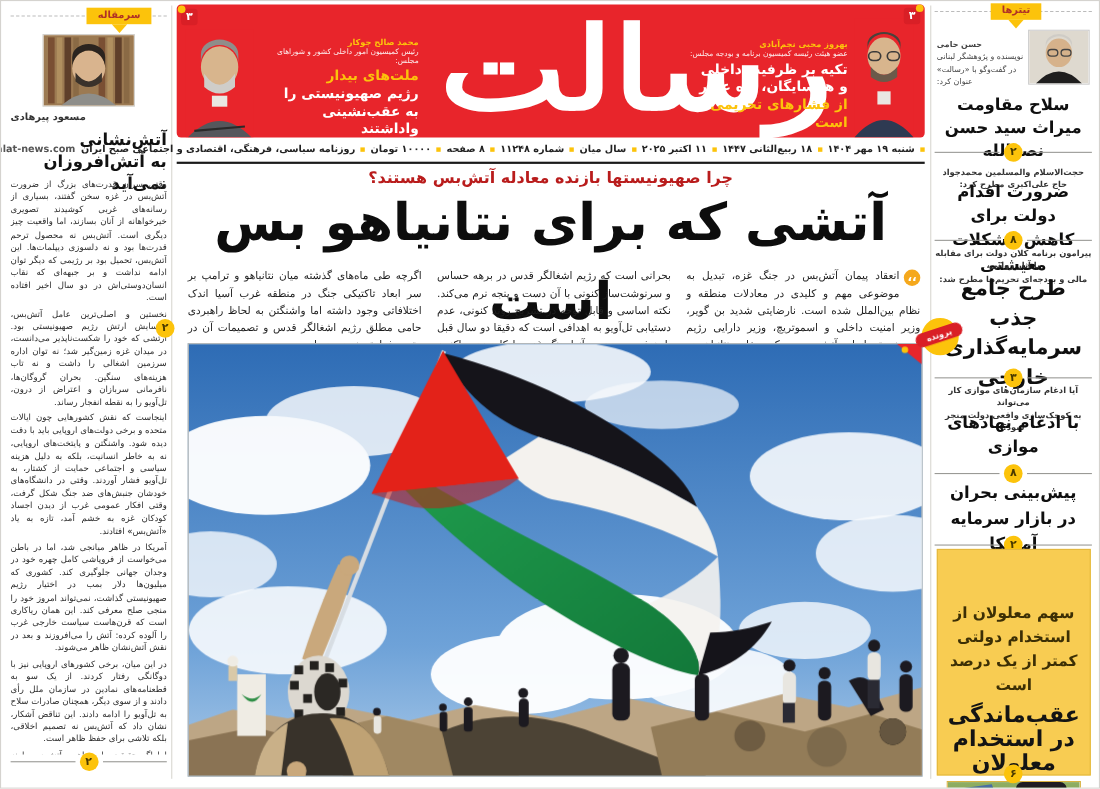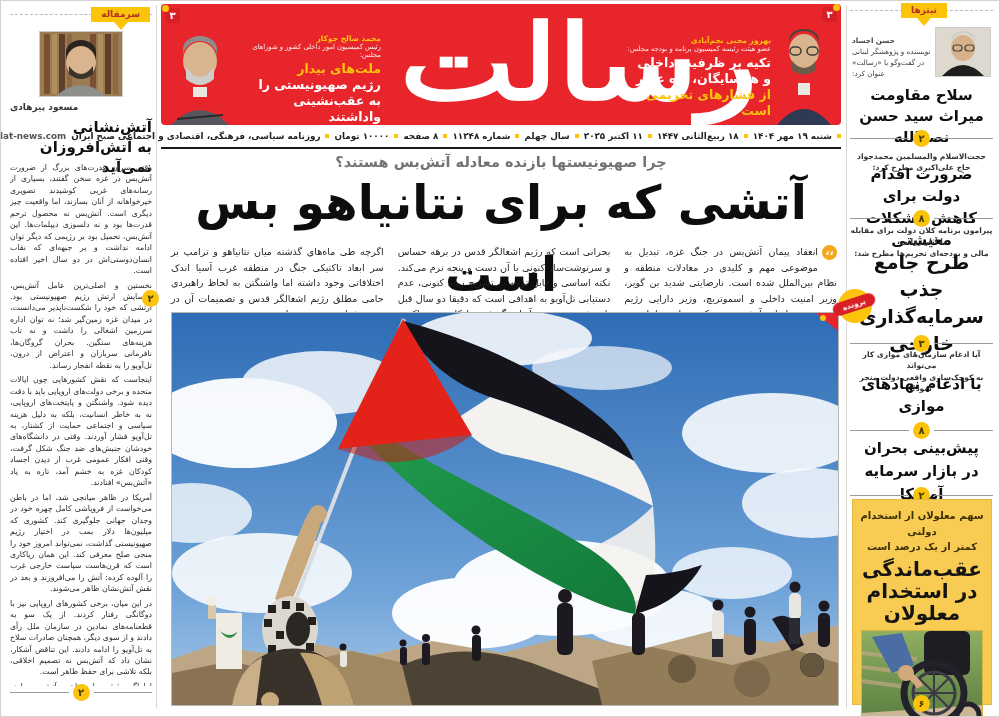--- a/index.html
+++ b/index.html
@@ -52,21 +52,21 @@
   .dateline { position:absolute; left:160px; top:127px; width:680px; height:16px;
               display:flex; align-items:center; gap:5px; direction:rtl;
               font-size:8.8px; font-weight:bold; color:#222; white-space:nowrap; }
   .dl-sq { width:4px; height:4px; background:#fcc30b; display:inline-block; flex:0 0 auto; }
   .dl-left { margin-right:auto; display:flex; align-items:center; gap:5px; direction:ltr; }
 
   .blackrule { position:absolute; left:160px; top:146px; width:680px; height:2px; background:#1a1a1a; }
 
   
   .kicker { position:absolute; left:160px; top:153px; width:680px; text-align:center;
-            font-size:14.5px; font-weight:bold; color:#737373; }
+            font-size:14.5px; font-weight:bold; color:#b91c1c; }
   .bigtitle { position:absolute; left:160px; top:166px; width:680px; text-align:center;
               font-size:47px; font-weight:bold; color:#0d0d0d; letter-spacing:-1px; line-height:72px; }
 
   
   .lead { position:absolute; left:170px; top:243px; width:666px; display:flex; gap:14px; direction:rtl; }
   .lead .col { flex:1; font-size:9.6px; line-height:1.62; text-align:justify; color:#1e1e1e; }
   .quote-icon { float:right; width:15px; height:15px; border-radius:50%; background:#f5a81c;
                 color:#fff; font-weight:bold; font-size:11px; line-height:14px; text-align:center;
                 margin:1px 0 0 4px; }
   .lead-num { position:absolute; left:141px; top:289px; }
@@ -77,40 +77,40 @@
   .photo-frame svg { display:block; }
 
   
   .sb { position:absolute; left:849px; top:0; width:143px; height:717px; }
   .sb-kicker { position:absolute; left:0; right:0; text-align:center; font-size:7.6px; color:#333; font-weight:bold; line-height:1.5; }
   .sb-title { position:absolute; left:0; right:0; text-align:center; font-weight:bold; color:#0f0f0f; }
   .sb-photo { position:absolute; border:1px solid #ccc; }
   .sb-cap { position:absolute; text-align:left; font-size:7.2px; color:#444; line-height:1.55; }
   .yellow-box { position:absolute; left:2px; right:1px; top:498px; height:206px; background:#f8cc52;
                 border:1px solid #e4b93e; padding-top:8px; }
-  .yb-kicker { text-align:center; font-size:10px; font-weight:bold; color:#3c2f05; line-height:1.55; }
+  .yb-kicker { text-align:center; font-size:14px; font-weight:bold; color:#3c2f05; line-height:1.55;margin-top:40px; }
   .yb-title { text-align:center; font-size:20px; font-weight:bold; color:#141414; line-height:22px; margin-top:3px; }
   .yb-img { margin:6px auto 0; width:122px; height:102px; border:1px solid #d8b23f; overflow:hidden; }
   .yb-num { position:absolute; bottom:-8px; left:50%; margin-left:-9px; }
 
   .dossier { position:absolute; left:-12px; top:288px; width:34px; height:34px; z-index:3; }
   .dossier .circ { position:absolute; inset:0; border-radius:50%; background:#fcc30b; }
   .dossier .ribbon { position:absolute; top:9px; left:-6px; width:44px; height:13px; background:#d91f26;
                      border-radius:7px; transform:rotate(-18deg); color:#fff; font-size:7.5px; font-weight:bold;
                      text-align:center; line-height:13px; }
 </style>
 </head>
 <body>
 
 <div class="page">
 
   <div class="ed-col">
     <div class="tagrow" style="position:absolute;top:2px;left:0;right:0;">
       <span class="dashline"></span>
-      <span class="tag" style="right:2px;margin-left:22px;">سرمقاله</span>
+      <span class="tag" style="right:14px;margin-left:22px;">سرمقاله</span>
     </div>
     <div class="ed-photo">
       <svg width="82" height="64" viewBox="0 0 82 64">
         <rect width="82" height="64" fill="#caa77e"></rect>
         <g>
           <rect x="0" y="0" width="82" height="64" fill="#9c7a52"></rect>
           <rect x="4" y="2" width="6" height="60" fill="#7a4f33"></rect>
             <rect x="12" y="2" width="5" height="60" fill="#b08f5f"></rect>
           <rect x="19" y="2" width="6" height="60" fill="#5f3f2a"></rect>
             <rect x="27" y="2" width="5" height="60" fill="#8a6a45"></rect>
@@ -201,21 +201,21 @@
   </div>
 
   <div class="dateline">
     <span class="dl-sq"></span>
       <span>شنبه ۱۹ مهر ۱۴۰۴</span>
     <span class="dl-sq"></span>
       <span>۱۸ ربیع‌الثانی ۱۴۴۷</span>
     <span class="dl-sq"></span>
       <span>۱۱ اکتبر ۲۰۲۵</span>
     <span class="dl-sq"></span>
-      <span>سال چهلم</span>
+      <span>سال میان</span>
     <span class="dl-sq"></span>
       <span>شماره ۱۱۲۴۸</span>
     <span class="dl-sq"></span>
       <span>۸ صفحه</span>
     <span class="dl-sq"></span>
       <span>۱۰۰۰۰ تومان</span>
     <span class="dl-sq"></span>
       <span>روزنامه سیاسی، فرهنگی، اقتصادی و اجتماعی صبح ایران</span>
     <span class="dl-left">
 
@@ -362,21 +362,21 @@
       <svg width="54" height="48" viewBox="0 0 54 48">
         <rect width="54" height="48" fill="#ded9cf"></rect>
         <ellipse cx="27" cy="20" rx="12" ry="13" fill="#d6b28b"></ellipse>
         <path d="M15 16 a12 11 0 0 1 24 0 l0 -4 a12 9 0 0 0 -24 0 Z" fill="#cfccc6"></path>
         <rect x="17" y="17" width="9" height="6" rx="3" fill="none" stroke="#444" stroke-width="1.2"></rect>
         <rect x="29" y="17" width="9" height="6" rx="3" fill="none" stroke="#444" stroke-width="1.2"></rect>
         <path d="M6 48 q21 -22 42 0 Z" fill="#1f1e1e"></path>
       </svg>
     </div>
     <div class="sb-cap" style="right:62px;left:2px;top:34px;">
-      <div style="font-weight:bold;">حسن اجساد</div>
+      <div style="font-weight:bold;">حسن حامی</div>
       <div>نویسنده و پژوهشگر لبنانی</div>
       <div>در گفت‌وگو با «رسالت» عنوان کرد:</div>
     </div>
     <div class="sb-title" style="top:84px;font-size:15px;line-height:21px;">
       <div>سلاح مقاومت</div>
       <div>میراث سید حسن نصرالله</div>
     </div>
     <div class="divider" style="top:129px;">
       <span class="ln"></span>
         <span class="numc">۲</span>

